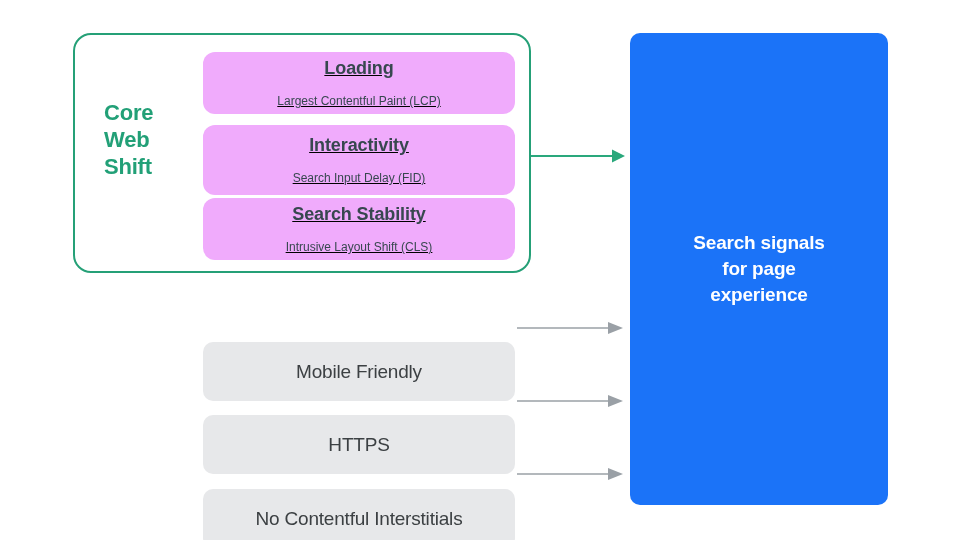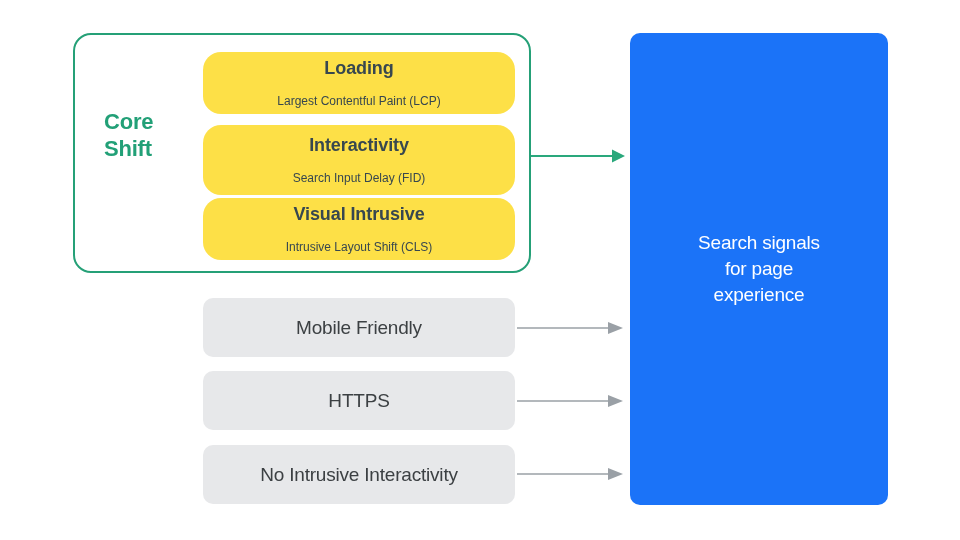--- a/index.html
+++ b/index.html
@@ -28,42 +28,43 @@
     height: 240px;
     box-sizing: border-box;
     border: 2px solid #25A077;
     border-radius: 18px;
     background: transparent;
   }
 
   .cwv-label {
     position: absolute;
     left: 104px;
-    top: 108px;
+    top: 99px;
     width: 92px;
     color: #22A077;
     font-weight: bold;
     font-size: 22px;
     line-height: 27px;
     letter-spacing: -0.2px;
   }
   .cwv-label span { display: block; }
 
   
   .metric-card {
     position: absolute;
     left: 203px;
     width: 312px;
-    background: #fde047;
-    border-radius: 18px;
+    background: #f0abfc;
+    border-radius: 12px;
     box-sizing: border-box;
     display: flex;
     flex-direction: column;
     align-items: center;
     justify-content: center;
+    text-decoration: underline;
   }
   .metric-card.m1 { top: 52px;  height: 62px; }
   .metric-card.m2 { top: 125px; height: 70px; }
   .metric-card.m3 { top: 198px; height: 62px; }
 
   .metric-title {
     font-size: 18px;
     font-weight: bold;
     color: #37474F;
     letter-spacing: -0.1px;
@@ -82,20 +83,21 @@
     position: absolute;
     left: 203px;
     width: 312px;
     height: 59px;
     background: #E7E8EA;
     border-radius: 10px;
     display: flex;
     align-items: center;
     justify-content: center;
     box-sizing: border-box;
+    margin-top: 44px;
   }
   .signal-box.s1 { top: 298px; }
   .signal-box.s2 { top: 371px; text-align: center; }
   .signal-box.s3 { top: 445px; }
 
   .signal-label {
     font-size: 19px;
     color: #3C4043;
     letter-spacing: -0.2px;
   }
@@ -109,21 +111,21 @@
     height: 472px;
     background: #1B73F8;
     border-radius: 10px;
     display: flex;
     align-items: center;
     justify-content: center;
   }
   .blue-panel-text {
     color: #ffffff;
     font-size: 19px;
-    font-weight: normal;
+    font-weight: bold;
     text-align: center;
     line-height: 26px;
     letter-spacing: -0.2px;
     white-space: pre-line;
     padding: 0 18px;
   }
 
   
   #arrows {
     position: absolute;
@@ -136,46 +138,47 @@
 </style>
 </head>
 <body>
 
 <div id="canvas">
 
   <div class="cwv-container"></div>
 
   <div class="cwv-label">
     <span>Core</span>
+    <span>Web</span>
     <span>Shift</span>
   </div>
 
   <div class="metric-card m1">
     <div class="metric-title">Loading</div>
     <div class="metric-sub">Largest Contentful Paint (LCP)</div>
   </div>
 
   <div class="metric-card m2">
     <div class="metric-title">Interactivity</div>
     <div class="metric-sub">Search Input Delay (FID)</div>
   </div>
 
   <div class="metric-card m3">
-    <div class="metric-title">Visual Intrusive</div>
+    <div class="metric-title">Search Stability</div>
     <div class="metric-sub">Intrusive Layout Shift (CLS)</div>
   </div>
 
   <div class="signal-box s1">
     <div class="signal-label">Mobile Friendly</div>
   </div>
   <div class="signal-box s2">
     <div class="signal-label">HTTPS</div>
   </div>
   <div class="signal-box s3">
-    <div class="signal-label">No Intrusive Interactivity</div>
+    <div class="signal-label">No Contentful Interstitials</div>
   </div>
 
   <div class="blue-panel">
     <div class="blue-panel-text">Search signals
 for page
 experience</div>
   </div>
 
   <svg id="arrows" viewBox="0 0 960 540">
 

